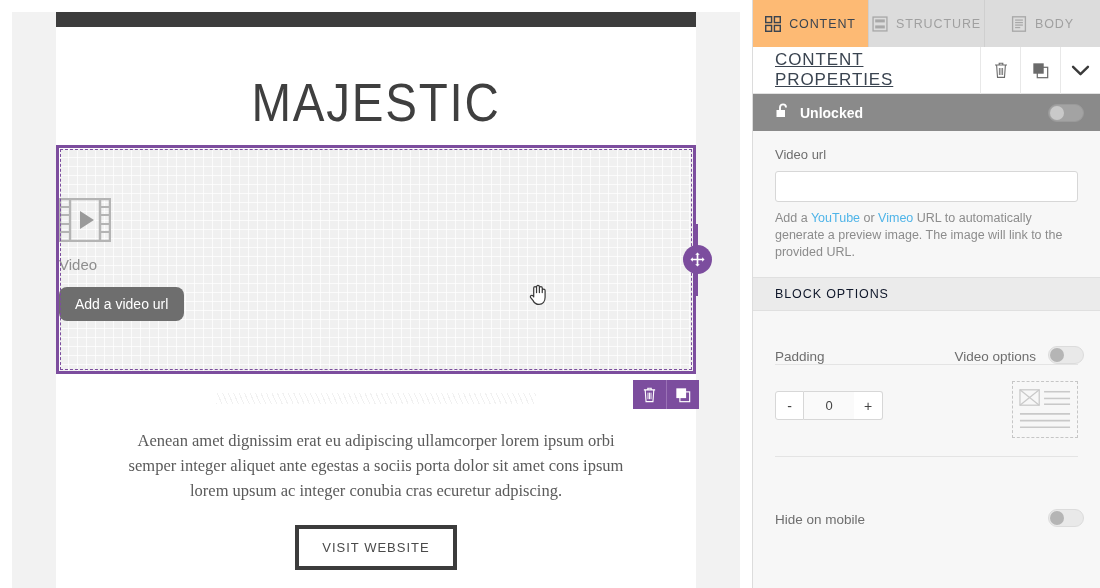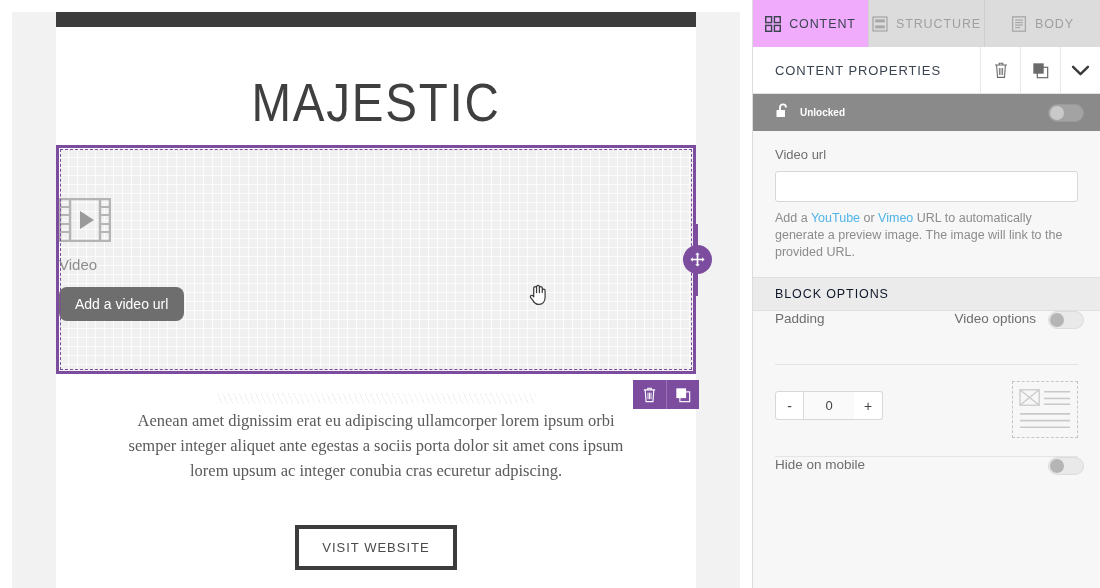--- a/index.html
+++ b/index.html
@@ -105,21 +105,21 @@
     display: flex; align-items: center; justify-content: center;
   }
   .hatch-inner {
     width: 320px; height: 11px;
     background-image: repeating-linear-gradient(
       66deg, #f1f1f1 0 1px, transparent 1px 5px);
   }
 
   
   .body-copy {
-    position: absolute; left: 56px; top: 408px; width: 640px;
+    position: absolute; left: 56px; top: 428px; width: 640px;
     text-align: center;
     font-family: "Liberation Serif", serif;
     font-size: 16.5px; line-height: 25px; color: #5a5a5a;
     padding: 0 60px;
   }
 
   
   .visit-wrap { position: absolute; left: 56px; top: 525px; width: 640px; text-align: center; }
   .visit-btn {
     display: inline-block;
@@ -138,42 +138,42 @@
     overflow: hidden;
   }
   .tabs { display: flex; height: 47px; background: #dcdcdc; flex: 0 0 auto; }
   .tab {
     flex: 1; display: flex; align-items: center; justify-content: center;
     gap: 8px; font-size: 12.5px; letter-spacing: .9px;
     color: #a0a0a0; cursor: pointer; background: #dcdcdc;
     border-right: 1px solid #cfcfcf;
   }
   .tab:last-child { border-right: none; }
-  .tab.active { background: #f0abfc; color: #3a4450; }
+  .tab.active { background: #fdba74; color: #3a4450; }
   .tab .tab-ico { display: flex; }
 
   .props-head {
     height: 47px; background: #ffffff; border-bottom: 1px solid #e2e2e2;
     display: flex; align-items: center; flex: 0 0 auto;
   }
   .props-title {
-    flex: 1; padding-left: 22px; font-size: 13px;
-    letter-spacing: .9px; color: #3a4450;
+    flex: 1; padding-left: 22px; font-size: 17px;
+    letter-spacing: .9px; color: #3a4450; text-decoration: underline;
   }
   .props-btn {
     width: 40px; height: 47px; display: flex;
     align-items: center; justify-content: center;
     border-left: 1px solid #e8e8e8; cursor: pointer; color: #6b6b6b;
   }
 
   .lock-bar {
     height: 37px; background: #8a8a8a; display: flex;
     align-items: center; padding: 0 16px 0 22px; flex: 0 0 auto;
   }
-  .lock-label { flex: 1; color: #fff; font-size: 10px; font-weight: bold; margin-left: 9px; }
+  .lock-label { flex: 1; color: #fff; font-size: 14px; font-weight: bold; margin-left: 9px; }
 
   .toggle {
     width: 36px; height: 18px; border-radius: 9px;
     background: #e9e9e9; border: 1px solid #dcdcdc;
     position: relative; cursor: pointer; flex: 0 0 auto;
   }
   .toggle .knob {
     position: absolute; left: 1px; top: 1px;
     width: 14px; height: 14px; border-radius: 50%; background: #b5b5b5;
   }
@@ -193,21 +193,21 @@
   .help-text { font-size: 12.5px; color: #8c8c8c; line-height: 17px; margin-top: 8px; }
   .help-link { color: #4fb4e8; cursor: pointer; }
 
   .section-head {
     background: #ebebeb; height: 34px; display: flex; align-items: center;
     padding-left: 22px; font-size: 12.5px; letter-spacing: .9px; color: #0f172a;
     border-top: 1px solid #e0e0e0; border-bottom: 1px solid #e0e0e0;
   }
 
   .row {
-    display: flex; align-items: flex-start; padding: 0 16px 0 22px;
+    display: flex; align-items: flex-end; padding: 0 16px 0 22px;
     height: 53px;
   }
   .row-label { font-size: 13.5px; color: #6e6e6e; }
   .row-spacer { flex: 1; }
   .row-sub { font-size: 13.5px; color: #6e6e6e; margin-right: 12px; }
   .hr { height: 1px; background: #e4e4e4; margin: 0 22px; }
 
   .pad-row { display: flex; align-items: flex-start; padding: 16px 22px 18px; }
   .pad-left { flex: 1; }
   .stepper { display: flex; margin-top: 10px; }

